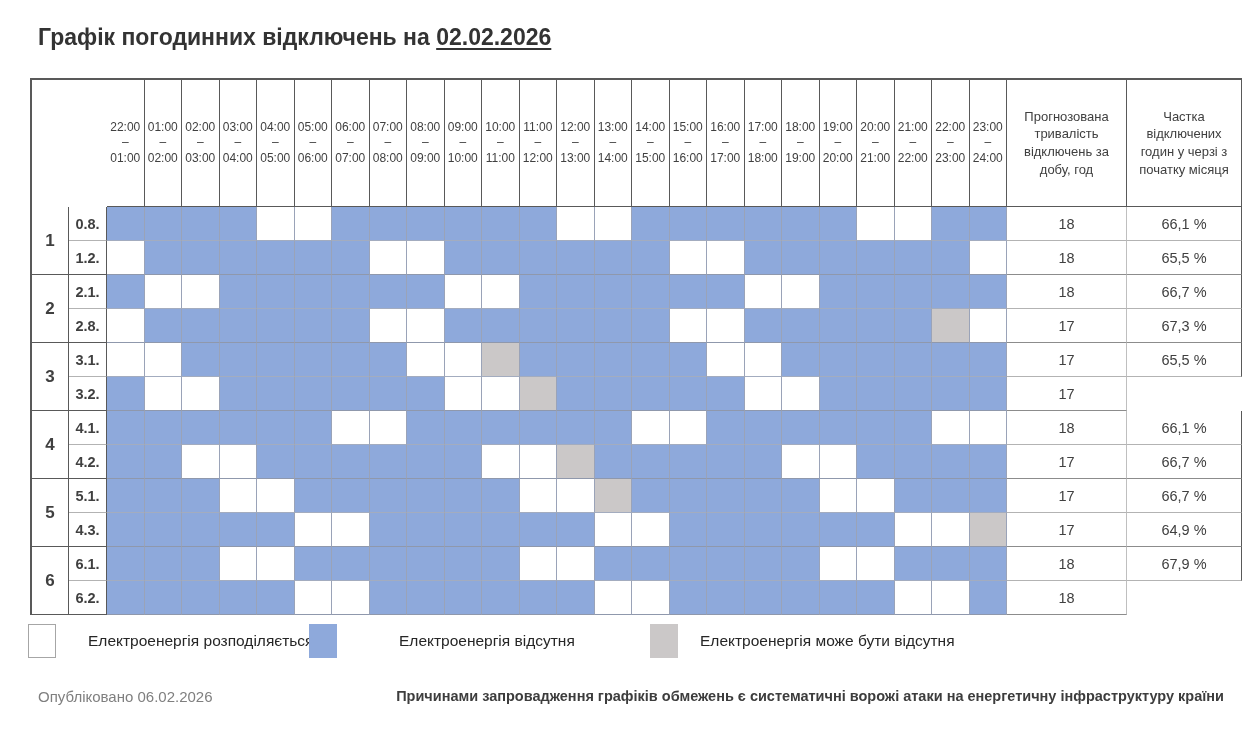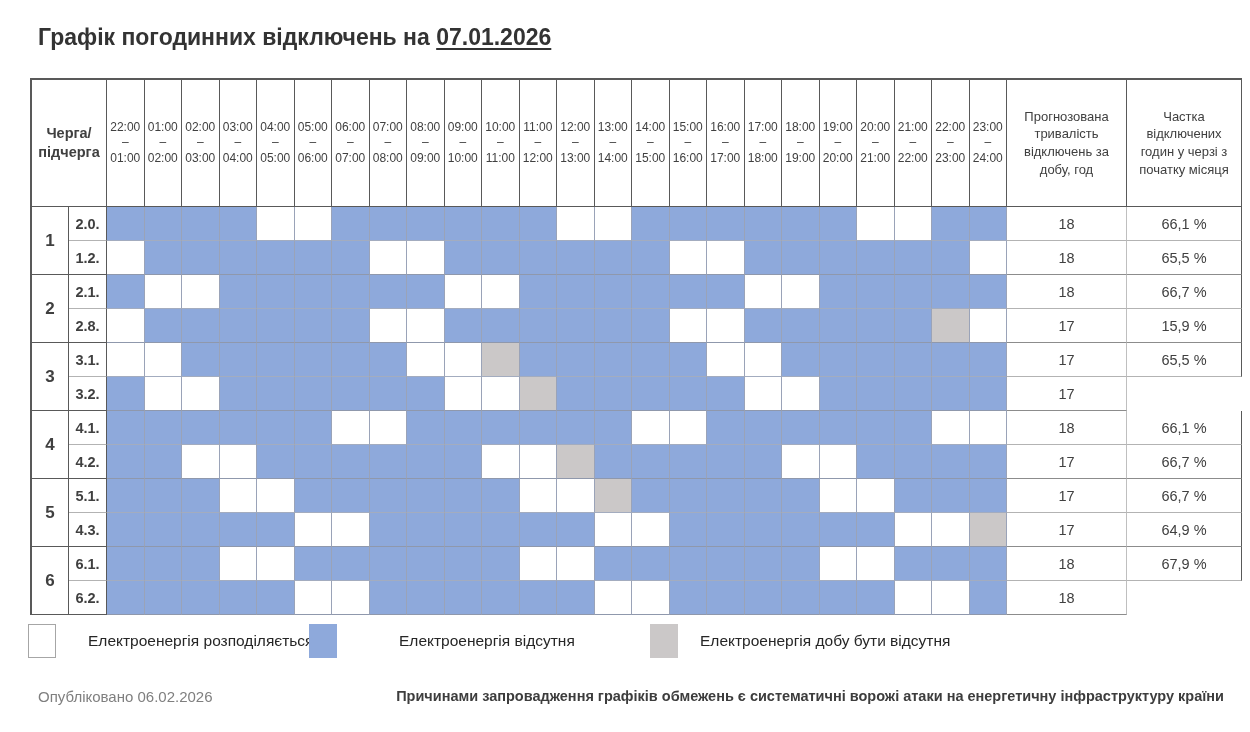--- a/index.html
+++ b/index.html
@@ -34,27 +34,23 @@
   .legend-box{width:28px;height:34px;box-sizing:border-box;}
   .legend-box.c0{border:1px solid #a6a6a6;}
   .legend-label{font-size:15.5px;color:#262626;}
   .footer-published{position:absolute;left:38px;top:688px;font-size:15px;color:#7f7f7f;}
   .footer-note{position:absolute;right:26px;top:688px;font-size:14.5px;font-weight:bold;color:#3d3d3d;}
 </style>
 </head>
 <body>
 
 <div class="page">
-  <h1 class="title"><span>Графік погодинних відключень на</span> <span class="date">07.01.2026</span></h1>
+  <h1 class="title"><span>Графік погодинних відключень на</span> <span class="date">02.02.2026</span></h1>
 
   <div class="schedule" id="schedule">
-      <div class="cell corner" style="grid-area: 1 / 1 / auto / span 2;">
-        <span>Черга/</span>
-        <span>підчерга</span>
-      </div>
       <div class="cell hourcell" style="grid-area: 1 / 3;">
         <span>22:00</span>
         <span>–</span>
         <span>01:00</span>
       </div>
       <div class="cell hourcell" style="grid-area: 1 / 4;">
         <span>01:00</span>
         <span>–</span>
         <span>02:00</span>
       </div>
@@ -164,21 +160,21 @@
         <span>23:00</span>
       </div>
       <div class="cell hourcell" style="grid-area: 1 / 26;">
         <span>23:00</span>
         <span>–</span>
         <span>24:00</span>
       </div>
       <div class="cell sumhead" style="grid-area: 1 / 28;">Частка відключених годин у черзі з початку місяця</div>
       <div class="cell sumhead" style="grid-area: 1 / 27;">Прогнозована тривалість відключень за добу, год</div>
       <div class="cell qcell" style="grid-area: 2 / 1 / span 2;">1</div>
-      <div class="cell subcell mid" style="grid-area: 2 / 2;">2.0.</div>
+      <div class="cell subcell mid" style="grid-area: 2 / 2;">0.8.</div>
       <div class="cell dcell c1 mid" style="grid-area: 2 / 3;"></div>
       <div class="cell dcell c1 mid" style="grid-area: 2 / 4;"></div>
       <div class="cell dcell c1 mid" style="grid-area: 2 / 5;"></div>
       <div class="cell dcell c1 mid" style="grid-area: 2 / 6;"></div>
       <div class="cell dcell c0 mid" style="grid-area: 2 / 7;"></div>
       <div class="cell dcell c0 mid" style="grid-area: 2 / 8;"></div>
       <div class="cell dcell c1 mid" style="grid-area: 2 / 9;"></div>
       <div class="cell dcell c1 mid" style="grid-area: 2 / 10;"></div>
       <div class="cell dcell c1 mid" style="grid-area: 2 / 11;"></div>
       <div class="cell dcell c1 mid" style="grid-area: 2 / 12;"></div>
@@ -272,21 +268,21 @@
       <div class="cell dcell c0" style="grid-area: 5 / 18;"></div>
       <div class="cell dcell c0" style="grid-area: 5 / 19;"></div>
       <div class="cell dcell c1" style="grid-area: 5 / 20;"></div>
       <div class="cell dcell c1" style="grid-area: 5 / 21;"></div>
       <div class="cell dcell c1" style="grid-area: 5 / 22;"></div>
       <div class="cell dcell c1" style="grid-area: 5 / 23;"></div>
       <div class="cell dcell c1" style="grid-area: 5 / 24;"></div>
       <div class="cell dcell c2" style="grid-area: 5 / 25;"></div>
       <div class="cell dcell c0" style="grid-area: 5 / 26;"></div>
       <div class="cell valcell" style="grid-area: 5 / 27;">17</div>
-      <div class="cell valcell last" style="grid-area: 5 / 28;">15,9 %</div>
+      <div class="cell valcell last" style="grid-area: 5 / 28;">67,3 %</div>
       <div class="cell qcell" style="grid-area: 6 / 1 / span 2;">3</div>
       <div class="cell subcell mid" style="grid-area: 6 / 2;">3.1.</div>
       <div class="cell dcell c0 mid" style="grid-area: 6 / 3;"></div>
       <div class="cell dcell c0 mid" style="grid-area: 6 / 4;"></div>
       <div class="cell dcell c1 mid" style="grid-area: 6 / 5;"></div>
       <div class="cell dcell c1 mid" style="grid-area: 6 / 6;"></div>
       <div class="cell dcell c1 mid" style="grid-area: 6 / 7;"></div>
       <div class="cell dcell c1 mid" style="grid-area: 6 / 8;"></div>
       <div class="cell dcell c1 mid" style="grid-area: 6 / 9;"></div>
       <div class="cell dcell c1 mid" style="grid-area: 6 / 10;"></div>
@@ -504,19 +500,19 @@
       <div class="legend-item">
         <div class="legend-box c0"></div>
         <span class="legend-label">Електроенергія розподіляється</span>
       </div>
       <div class="legend-item">
         <div class="legend-box c1"></div>
         <span class="legend-label">Електроенергія відсутня</span>
       </div>
       <div class="legend-item">
         <div class="legend-box c2"></div>
-        <span class="legend-label">Електроенергія добу бути відсутня</span>
+        <span class="legend-label">Електроенергія може бути відсутня</span>
       </div>
     </div>
 
   <div class="footer-published">Опубліковано 06.02.2026</div>
   <div class="footer-note">Причинами запровадження графіків обмежень є систематичні ворожі атаки на енергетичну інфраструктуру країни</div>
 </div>
 
 </body></html>

